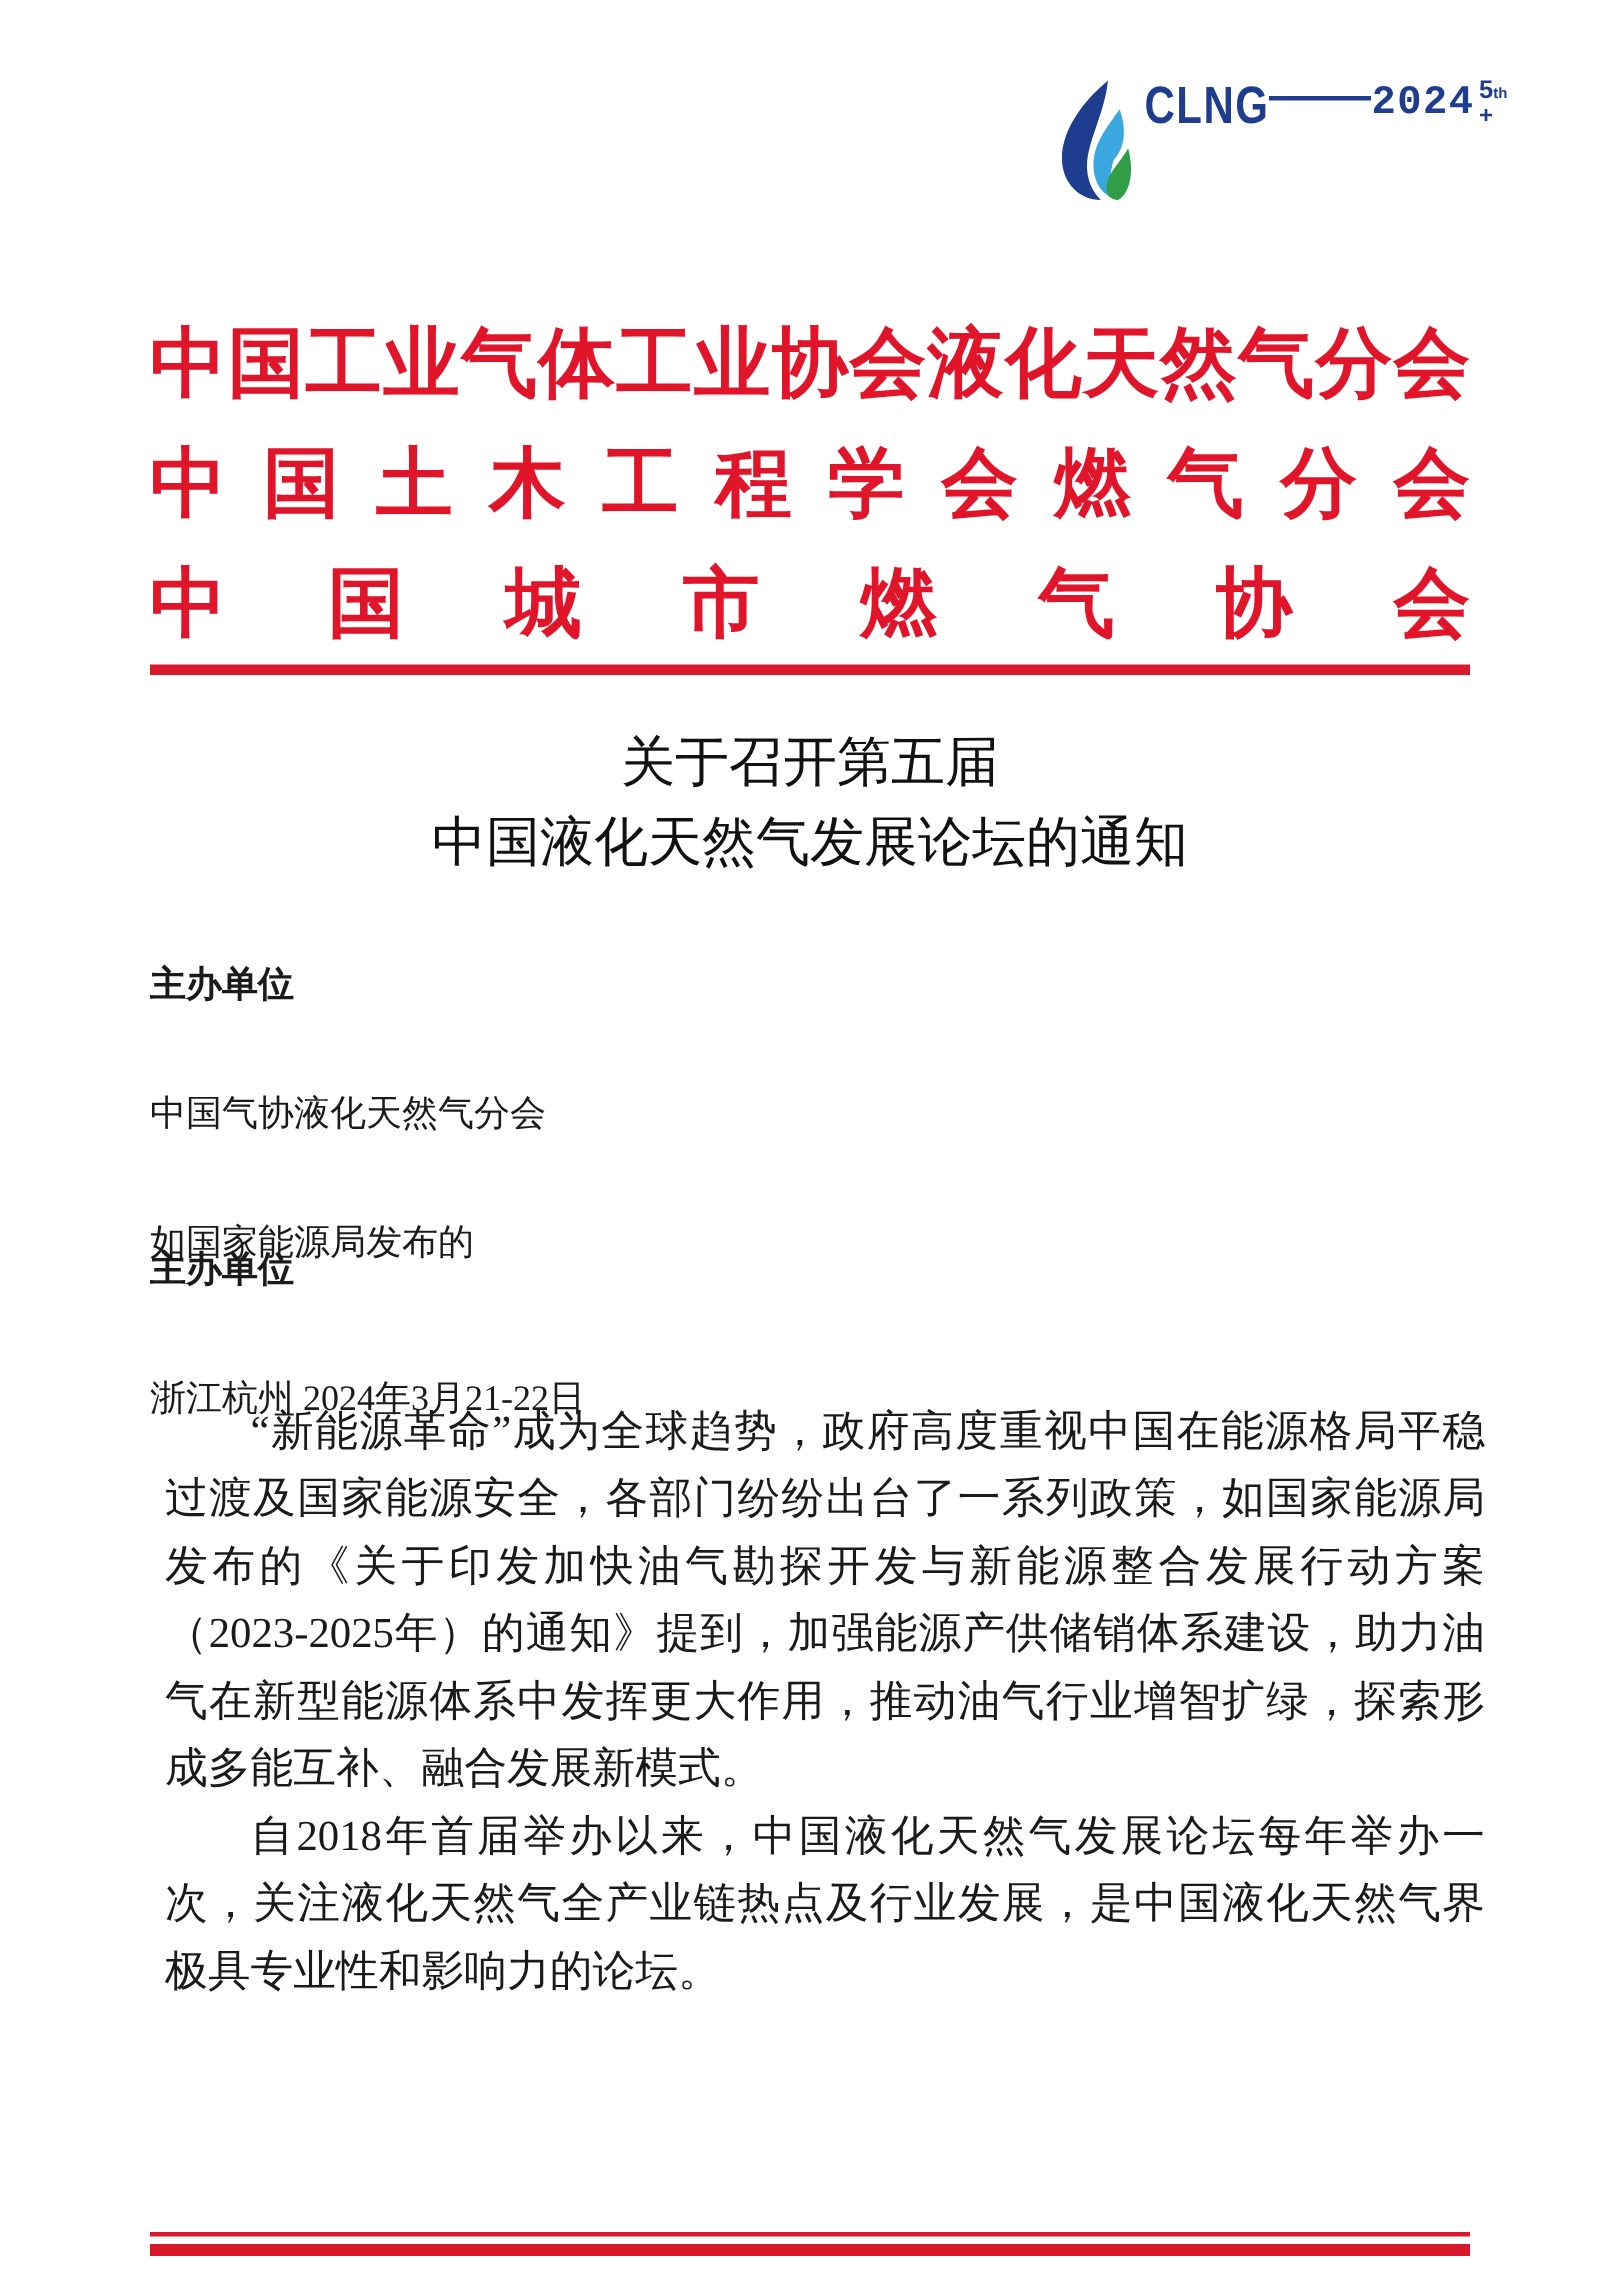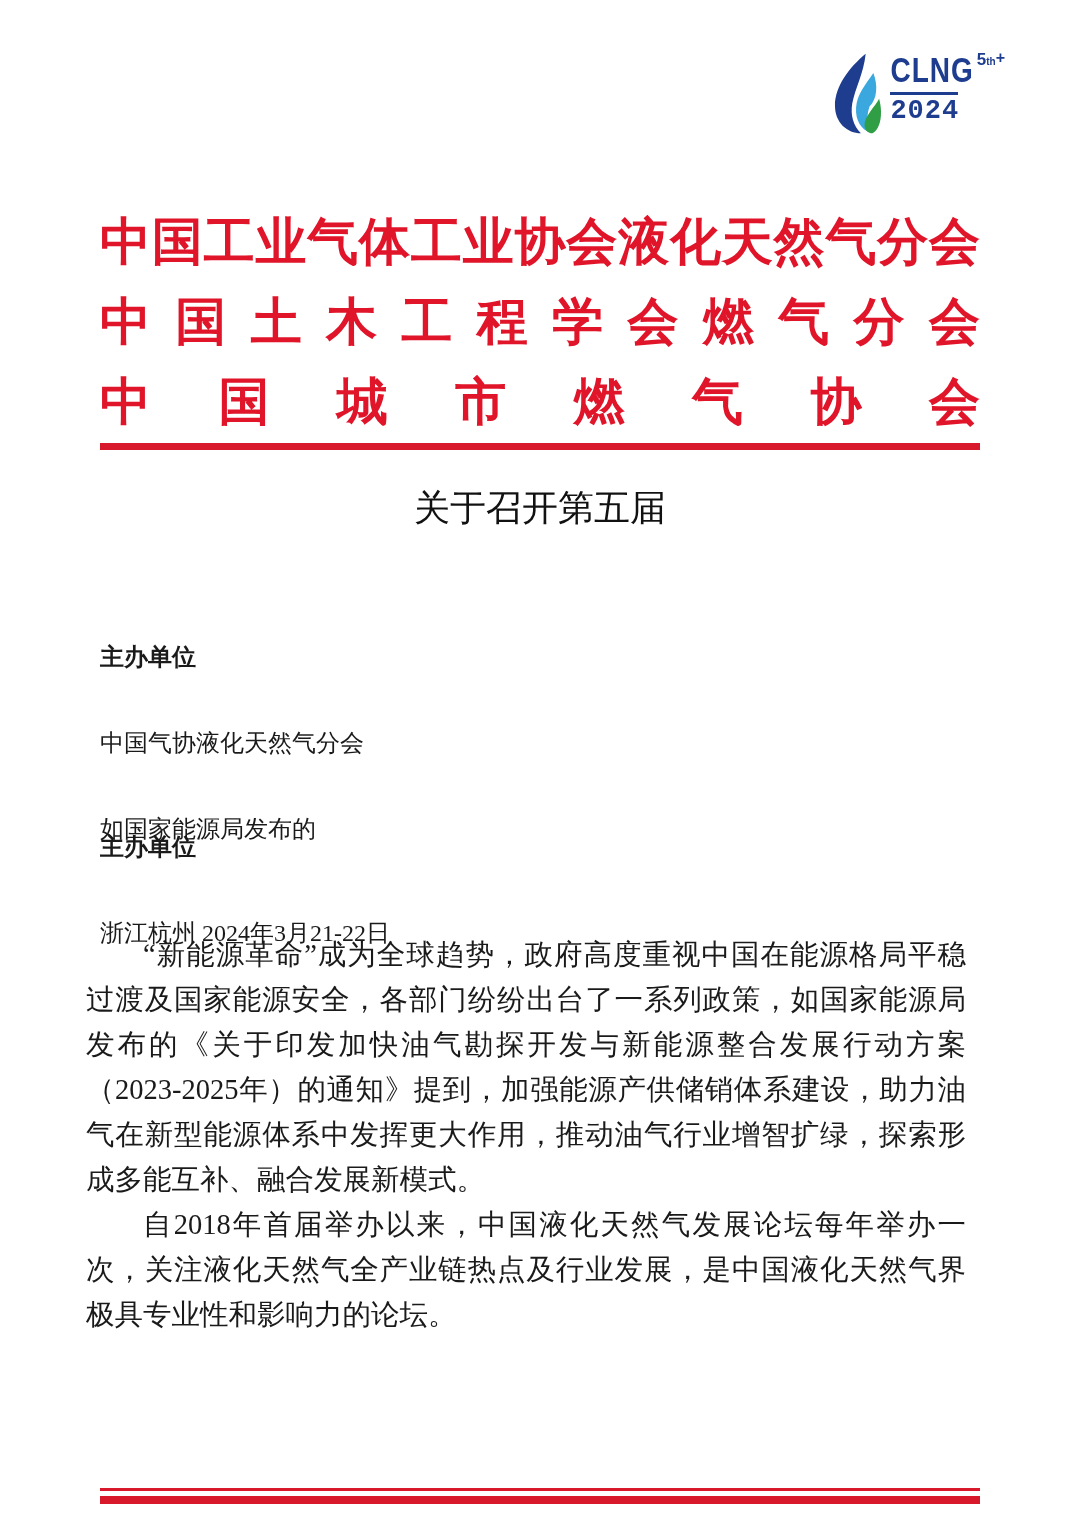--- a/index.html
+++ b/index.html
@@ -4,32 +4,32 @@
 <style>
   html,body { margin:0; padding:0; background:#ffffff; }
   .page {
     position:relative; width:1080px; height:1527px; background:#ffffff;
     font-family:"Liberation Serif","DejaVu Serif",serif; color:#1a1a1a; overflow:hidden;
   }
 
   
   .logo { position:absolute; top:53px; right:75px; display:flex; align-items:flex-start; }
   .logo-flame { width:48px; height:82px; margin-right:8px; }
-  .logo-textcol { display:flex; flex-direction:column; align-items:flex-start; }
+  .logo-textcol { display:flex; flex-direction:row; align-items:flex-start; }
   .logo-clng {
     font-family:"Liberation Sans","DejaVu Sans",sans-serif; font-weight:bold;
     font-size:28px; line-height:28px; color:#1e3d8f; letter-spacing:1px;
     transform:scaleY(1.25); transform-origin:top left;
   }
   .logo-underline { width:68px; height:3px; background:#1e3d8f; margin-top:11px; }
   .logo-year {
     font-family:Liberation Mono, monospace; font-weight:bold;
     font-size:27px; line-height:27px; color:#1e3d8f; letter-spacing:1px; margin-top:3px;
   }
-  .logo-supcol { display:flex; flex-direction:row; align-items:flex-start; margin-left:3px; margin-top:-2px; }
+  .logo-supcol { display:flex; flex-direction:column; align-items:flex-start; margin-left:3px; margin-top:-2px; }
   .logo-5th { font-family:"Liberation Sans","DejaVu Sans",sans-serif; font-weight:bold; color:#1e3d8f; font-size:17px; line-height:17px; }
   .logo-5th .th { font-size:10px; }
   .logo-plus { font-family:"Liberation Sans","DejaVu Sans",sans-serif; font-weight:bold; color:#1e3d8f; font-size:16px; line-height:14px; }
 
   
   .header-block { position:absolute; left:100px; top:202px; width:880px; }
   .hline {
     display:flex; justify-content:space-between; align-items:center;
     height:80px; font-size:51px; font-weight:bold; color:#e0152a;
     font-family:"Liberation Serif","DejaVu Serif",serif;
@@ -41,21 +41,21 @@
   .title-line { font-size:36px; line-height:53px; color:#111111; font-weight:normal; }
 
   
   .section { position:absolute; left:100px; width:880px; font-size:24px; line-height:38px; }
   .section-hosts { top:638px; }
   .section-when  { top:828px; }
   .section-heading { font-weight:bold; }
   .section-line { font-weight:normal;margin-top:48px; }
 
   
-  .body-block { position:absolute; left:86px; top:932px; width:880px; }
+  .body-block { position:absolute; left:110px; top:932px; width:880px; }
   .body-block p {
     margin:0; font-size:28.5px; line-height:45px; text-align:justify;
     text-indent:2em; color:#1a1a1a;
   }
 
   
   .footer-rule-thin  { position:absolute; left:100px; top:1488px; width:880px; height:3px; background:#d8182b; }
   .footer-rule-thick { position:absolute; left:100px; top:1496px; width:880px; height:8px; background:#d8182b; }
 </style>
 </head>
@@ -122,20 +122,21 @@
         <span>燃</span>
         <span>气</span>
         <span>协</span>
         <span>会</span>
       </div>
   </div>
   <div class="red-rule"></div>
 
   <div class="title-block">
     <div class="title-line">关于召开第五届</div>
+    <div class="title-line">中国液化天然气发展论坛的通知</div>
   </div>
 
   <div class="section section-hosts">
     <div class="section-heading">主办单位</div>
     <div class="section-line">中国气协液化天然气分会</div>
     <div class="section-line">如国家能源局发布的</div>
   </div>
 
   <div class="section section-when">
     <div class="section-heading">主办单位</div>

